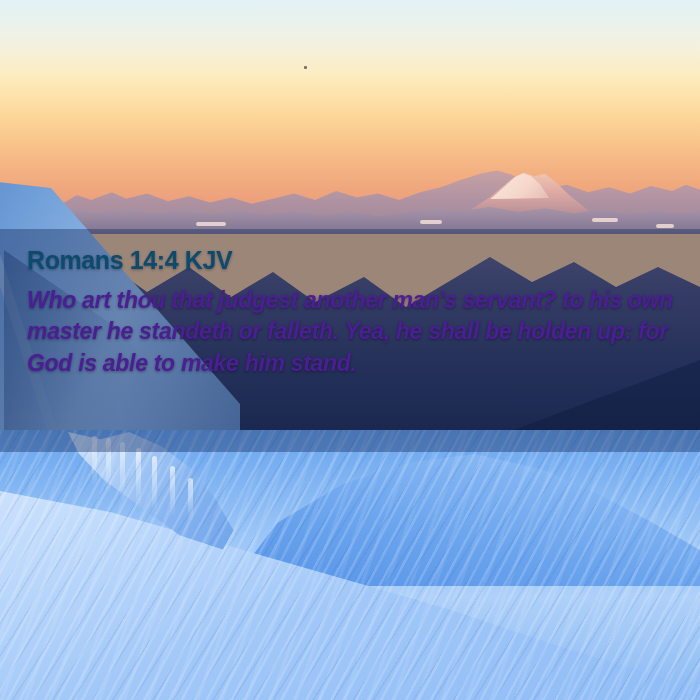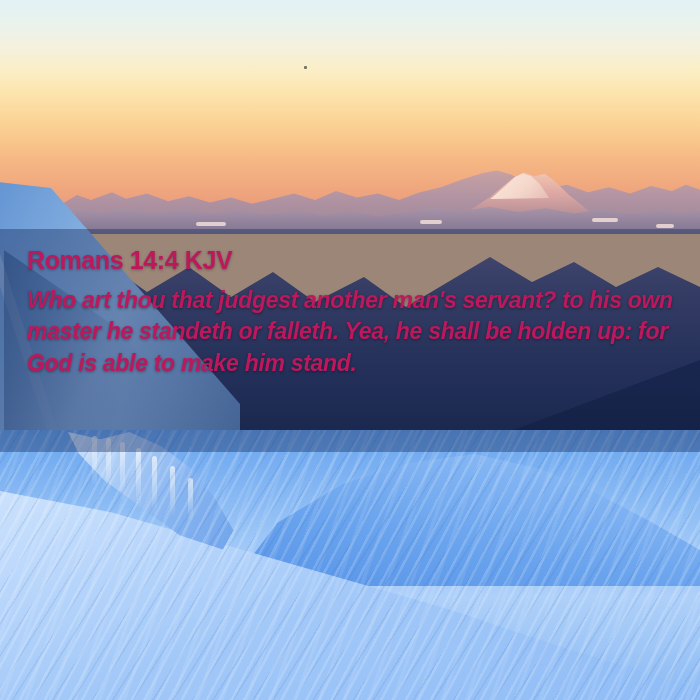--- a/index.html
+++ b/index.html
@@ -263,33 +263,33 @@
     top: 229px;
     width: 700px;
     height: 223px;
     background: rgba(22, 42, 92, 0.40);
     box-sizing: border-box;
     padding: 18px 24px 0 27px;
   }
 
   .verse-ref {
     margin: 0;
-    color: #be185d;
+    color: #0c4a6e;
     font-family: "Liberation Sans", sans-serif;
     font-size: 25px;
     font-weight: 700;
     letter-spacing: -0.4px;
     line-height: 1.1;
     text-shadow: 0 1px 3px rgba(0,0,0,.35);
     white-space: nowrap;
   }
 
   .verse-body {
     margin: 10px 0 0 0;
-    color: #be185d;
+    color: #4c1d95;
     font-family: "Liberation Sans", sans-serif;
     font-size: 23px;
     font-style: italic;
     font-weight: 700;
     line-height: 1.38;
     letter-spacing: -0.3px;
     text-shadow: 0 1px 3px rgba(0,0,0,.40);
     max-width: 652px;
   }
 </style>

